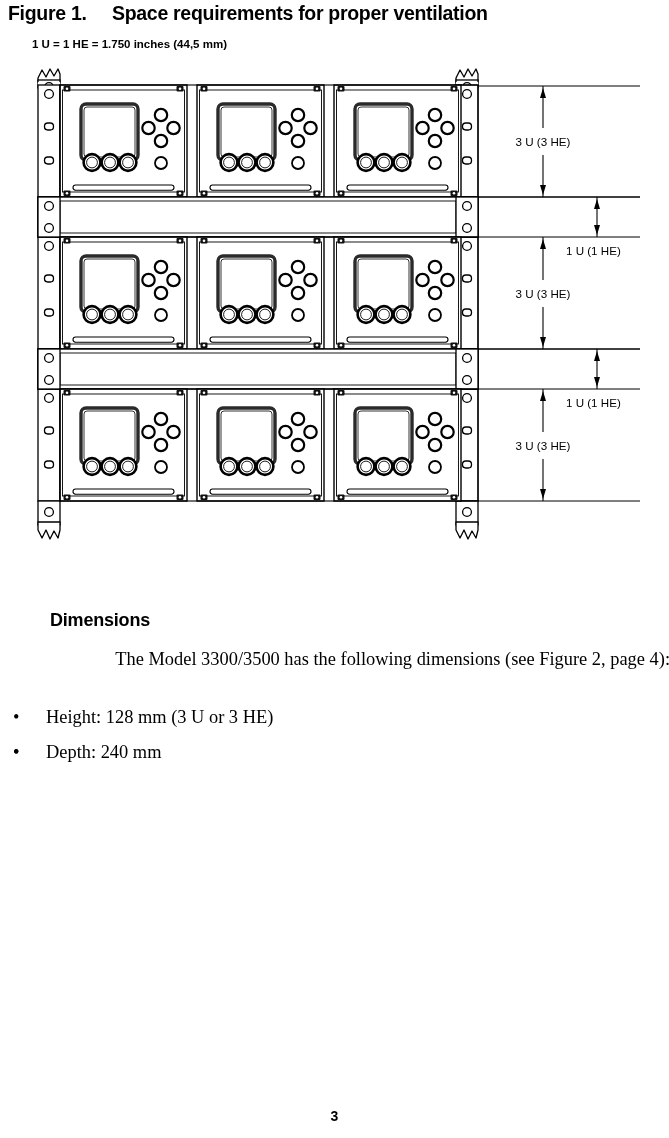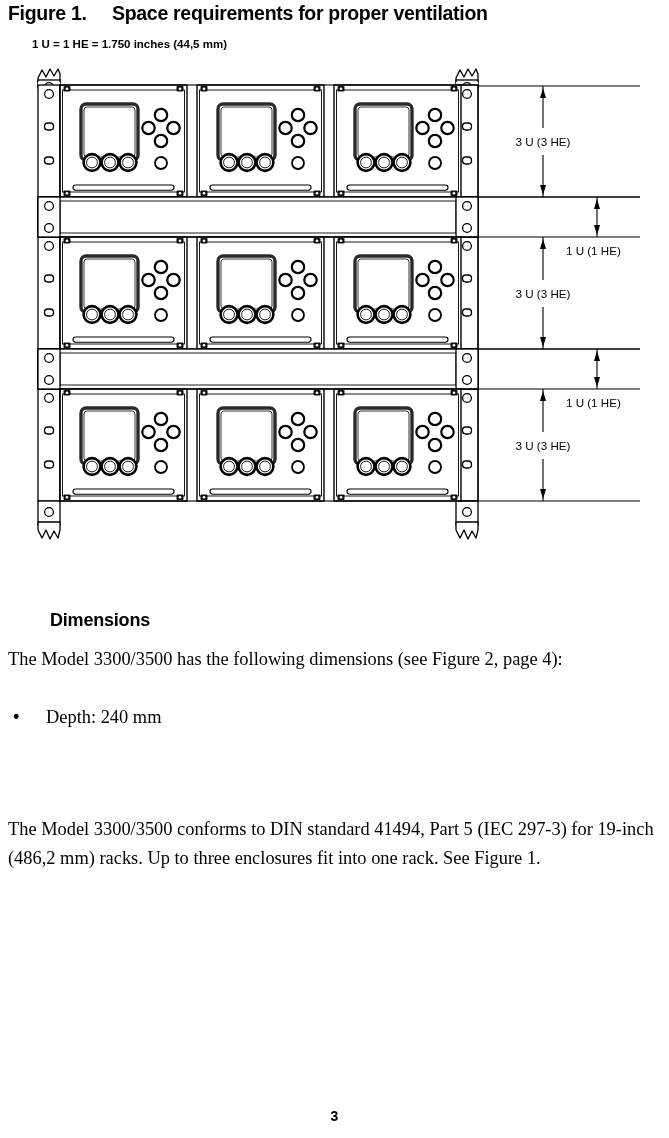--- a/index.html
+++ b/index.html
@@ -30,21 +30,21 @@
   .figure svg{display:block;}
 
   
   .h2{
     position:absolute;left:8px;top:610px;
     font-family:"Liberation Sans Narrow","Liberation Sans",sans-serif;
     font-weight:bold;font-size:18px;letter-spacing:-0.2px;margin-left:42px;
   }
   .para{
     position:absolute;left:8px;width:662px;
-    font-size:18.4px;line-height:28.5px;text-align:left;
+    font-size:18.4px;line-height:28.5px;text-align:right;
   }
   #para1{top:645px;}
   #para2{top:815px;}
 
   .bullets{
     position:absolute;left:8px;top:700px;width:640px;
     list-style:none;margin:0;padding:0;
   }
   .bullets li{
     position:relative;padding-left:38px;
@@ -249,27 +249,27 @@
   </svg>
   </div>
 
   <div class="h2">Dimensions</div>
 
   <div class="para" id="para1">The Model 3300/3500 has the following dimensions (see Figure 2, page 4):</div>
 
   <ul class="bullets">
     <li>
       <span class="bul">•</span>
+      <span>Height: 128 mm (3 U or 3 HE)</span>
     </li>
     <li>
       <span class="bul">•</span>
     </li>
     <li>
       <span class="bul">•</span>
       <span>Depth: 240 mm</span>
     </li>
   </ul>
 
-  <div class="para" id="para2">The Model 3300/3500 conforms to DIN standard 41494, Part 5 (IEC 297-3) for 19-inch (486,2 mm) racks. Up to three enclosures fit into one rack. See Figure 1.</div>
 
   <div class="page-num">3</div>
 
 </div>
 
 </body></html>

